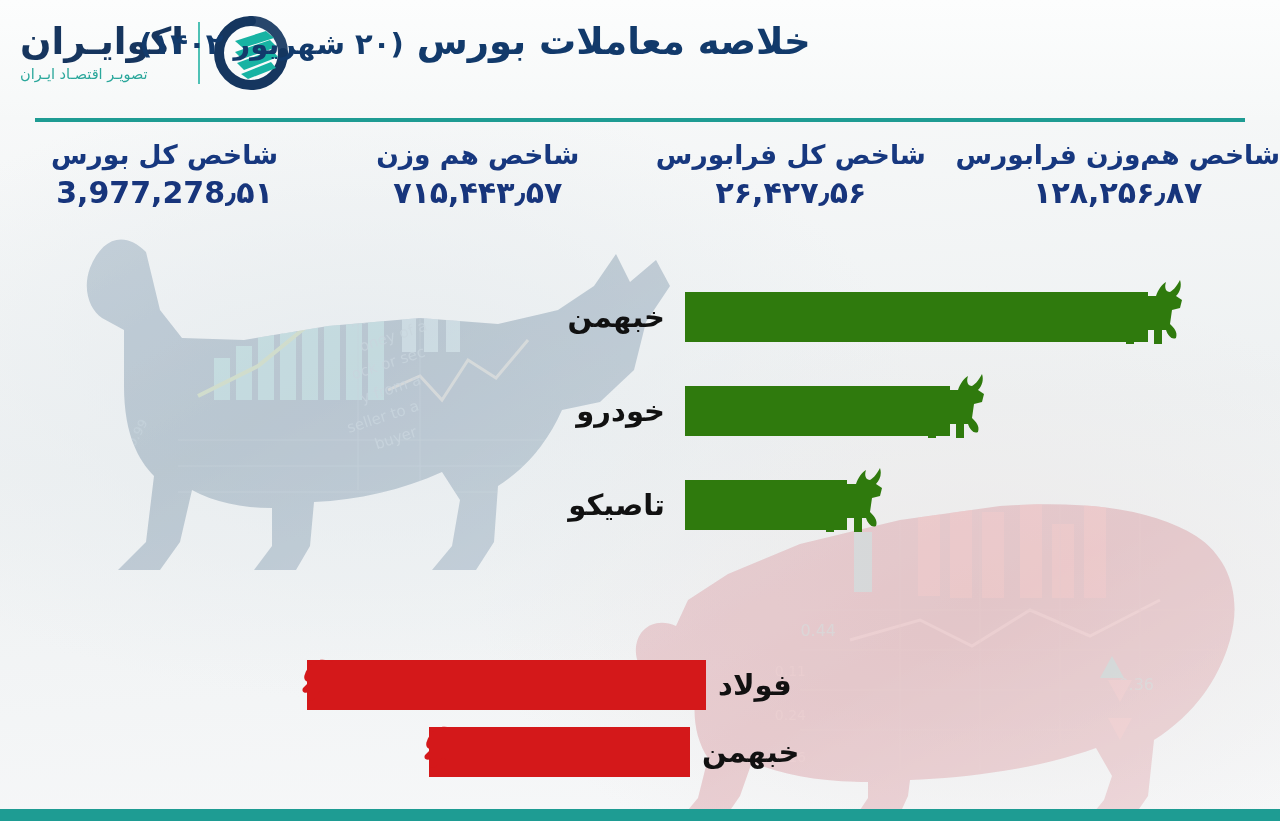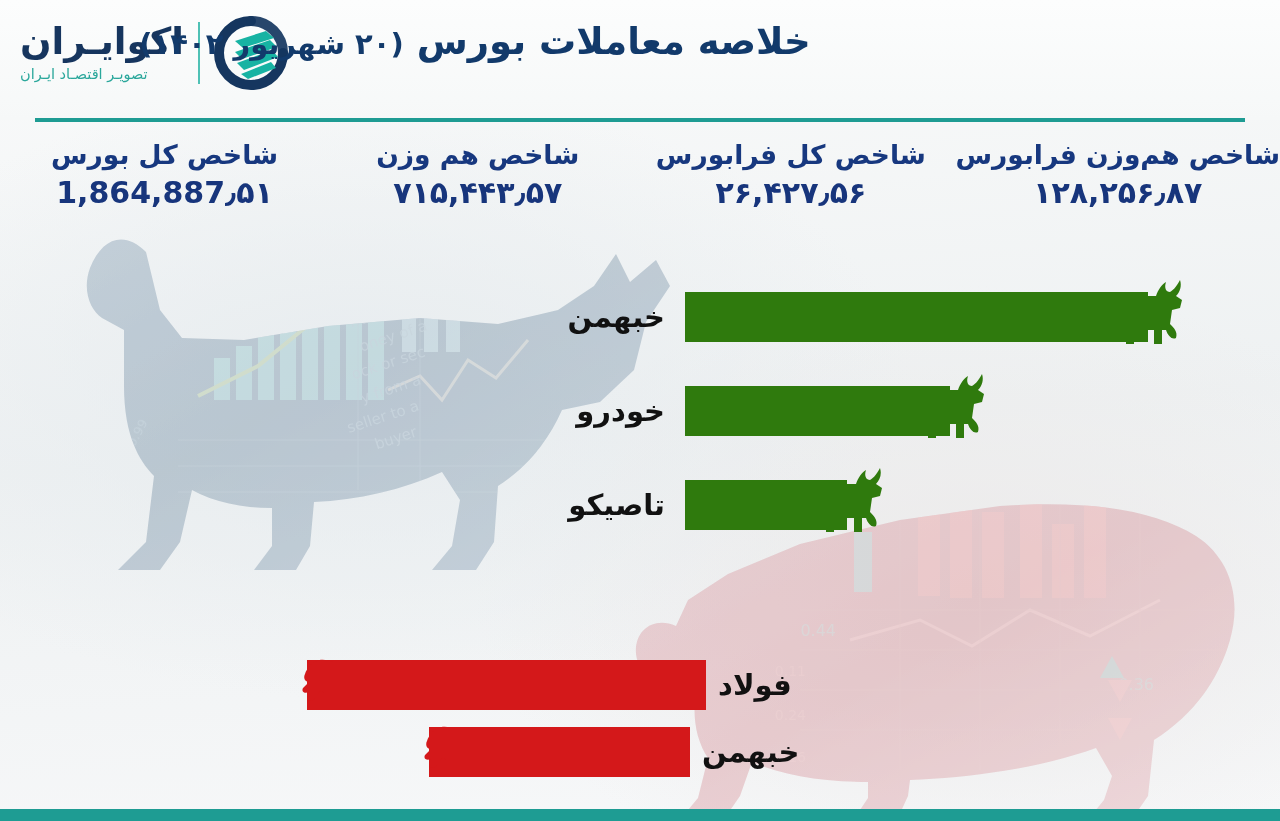--- a/index.html
+++ b/index.html
@@ -256,21 +256,21 @@
         <span>خلاصه معاملات بورس</span>
         <span id="title-date">(۲۰ شهریور ۱۴۰۲)</span>
       </span>
     </div>
   </div>
   <div id="header-rule"></div>
 
   <div id="stats">
     <div class="stat">
       <div class="stat-label">شاخص کل بورس</div>
-      <div class="stat-value">1,864,887٫۵۱</div>
+      <div class="stat-value">3,977,278٫۵۱</div>
     </div>
     <div class="stat">
       <div class="stat-label">شاخص هم وزن</div>
       <div class="stat-value">۷۱۵,۴۴۳٫۵۷</div>
     </div>
     <div class="stat">
       <div class="stat-label">شاخص کل فرابورس</div>
       <div class="stat-value">۲۶,۴۲۷٫۵۶</div>
     </div>
     <div class="stat">

